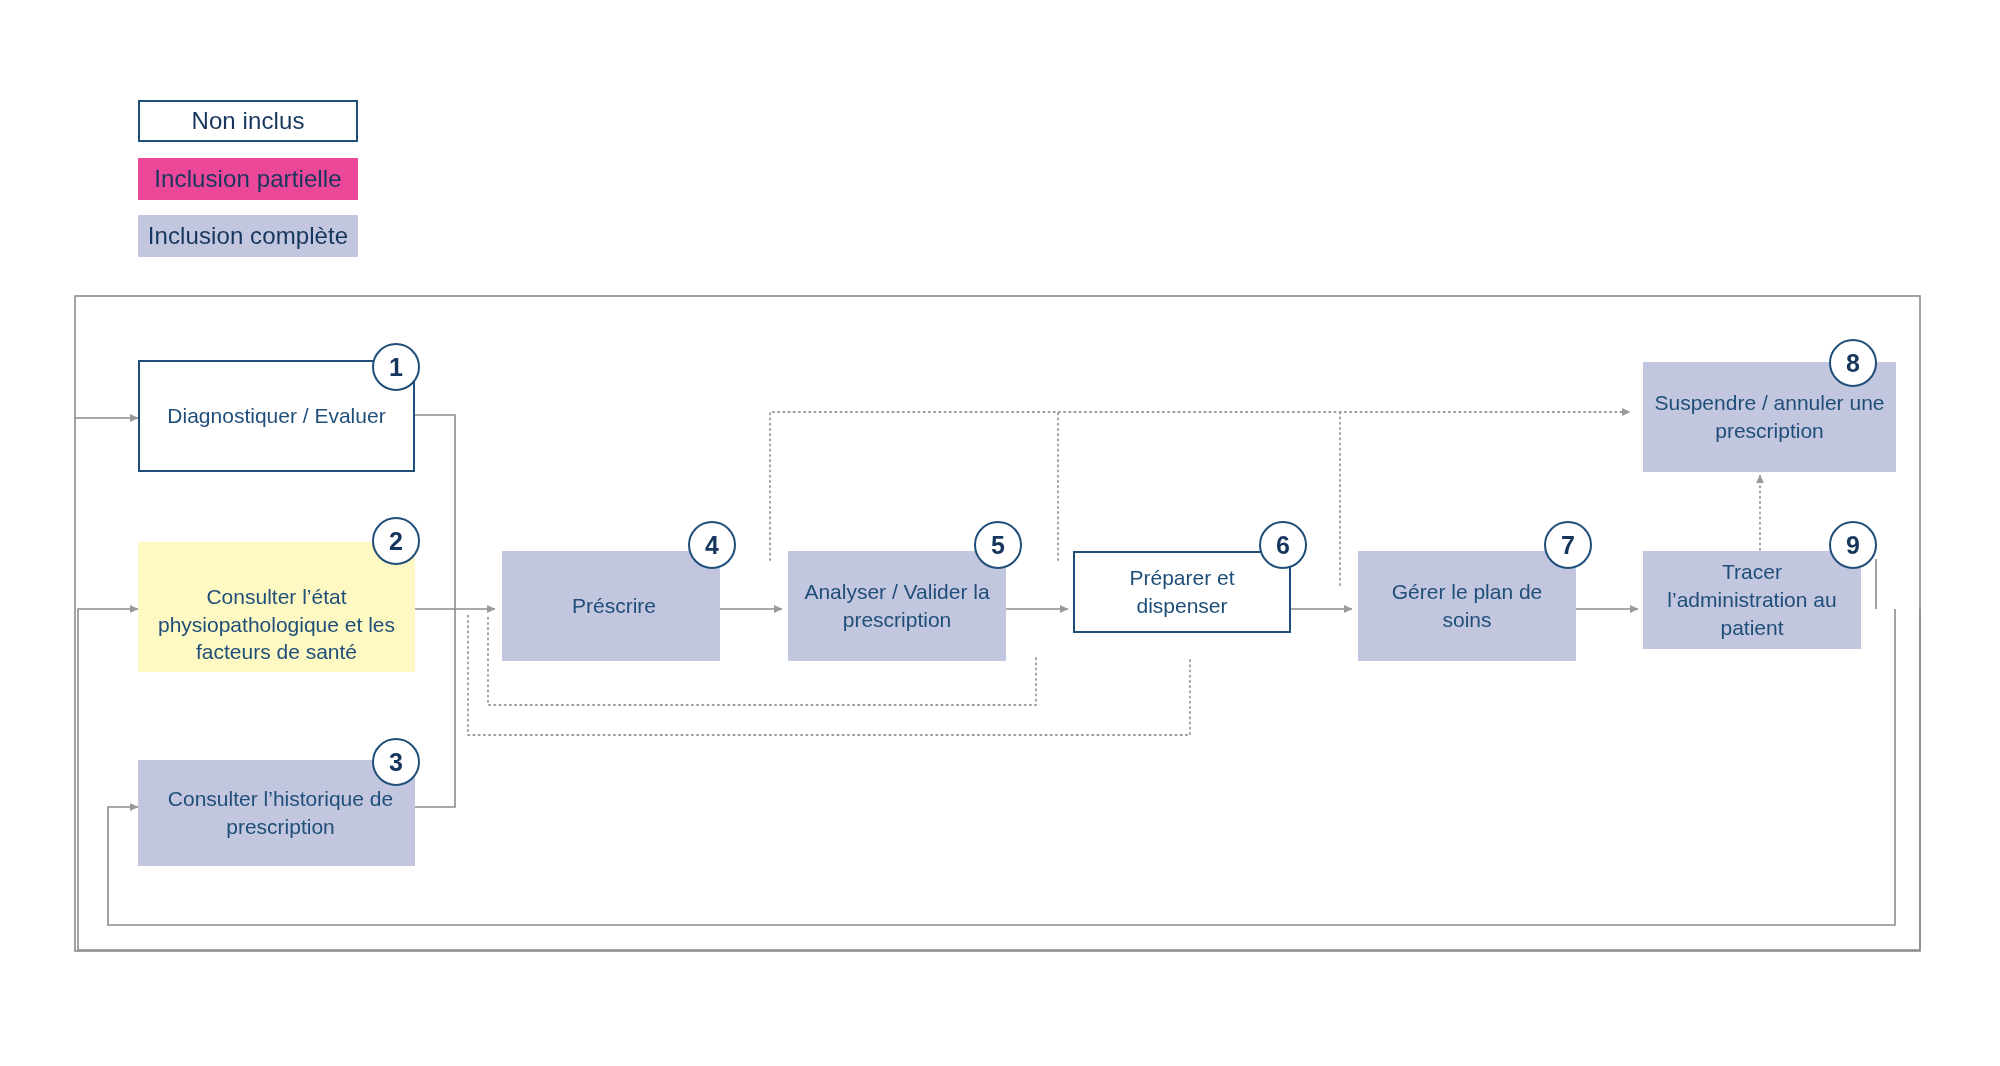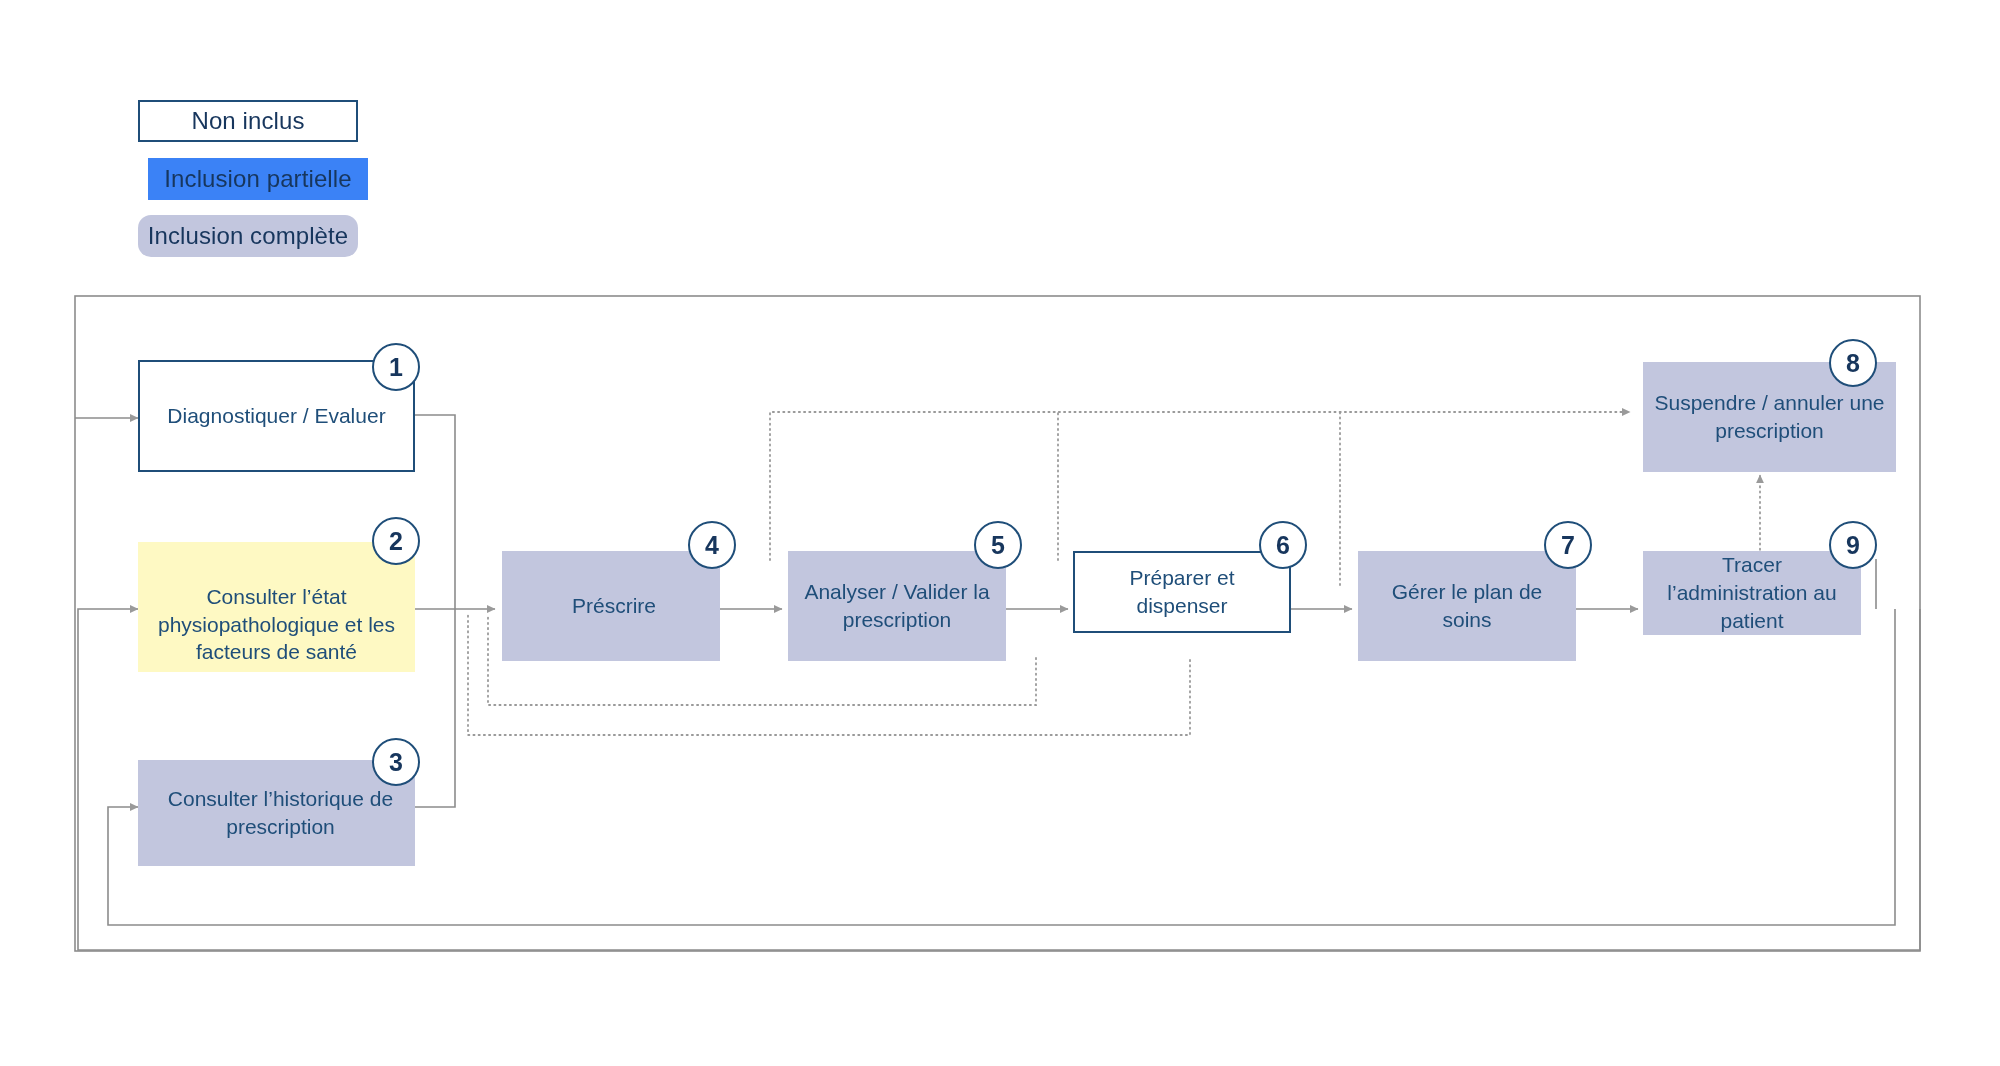--- a/index.html
+++ b/index.html
@@ -34,21 +34,21 @@
     box-sizing: border-box;
     color: #17365d;
     font-size: 24px;
     letter-spacing: .1px;
     white-space: nowrap;
   }
   .legend-none {
     background: #ffffff;
     border: 2px solid #1f4e79;
   }
-  .legend-partial { background: #3b82f6; margin-left: 10px; }
+  .legend-partial { background: #ec4899; }
   .legend-full    { background: #c2c6de; }
 
   
   .node {
     position: absolute;
     box-sizing: border-box;
     display: flex;
     align-items: center;
     justify-content: center;
     text-align: center;
@@ -135,21 +135,21 @@
       <path d="M1760,555 L1760,475" marker-end="url(#ahd)"></path>
     </g>
   </svg>
 
   <div class="legend-item legend-none" style="left:138px;top:100px;width:220px;height:42px;">
     <span>Non inclus</span>
   </div>
   <div class="legend-item legend-partial" style="left:138px;top:158px;width:220px;height:42px;">
     <span>Inclusion partielle</span>
   </div>
-  <div class="legend-item legend-full" style="left:138px;top:215px;width:220px;height:42px;border-radius:13px;">
+  <div class="legend-item legend-full" style="left:138px;top:215px;width:220px;height:42px;">
     <span>Inclusion complète</span>
   </div>
 
   <div class="node fill-none" style="left:138px;top:360px;width:277px;height:112px;">
     <span>Diagnostiquer / Evaluer</span>
   </div>
   <div class="badge" style="left:372px;top:343px;">
     <span>1</span>
   </div>
 
@@ -195,20 +195,20 @@
     <span>7</span>
   </div>
 
   <div class="node fill-full" style="left:1643px;top:362px;width:253px;height:110px;">
     <span>Suspendre / annuler une prescription</span>
   </div>
   <div class="badge" style="left:1829px;top:339px;">
     <span>8</span>
   </div>
 
-  <div class="node fill-full" style="left:1643px;top:551px;width:218px;height:84px;">
+  <div class="node fill-full" style="left:1643px;top:551px;width:218px;height:98px;">
     <span>Tracer l’administration au patient</span>
   </div>
   <div class="badge" style="left:1829px;top:521px;">
     <span>9</span>
   </div>
 
 </div>
 
 </body></html>

